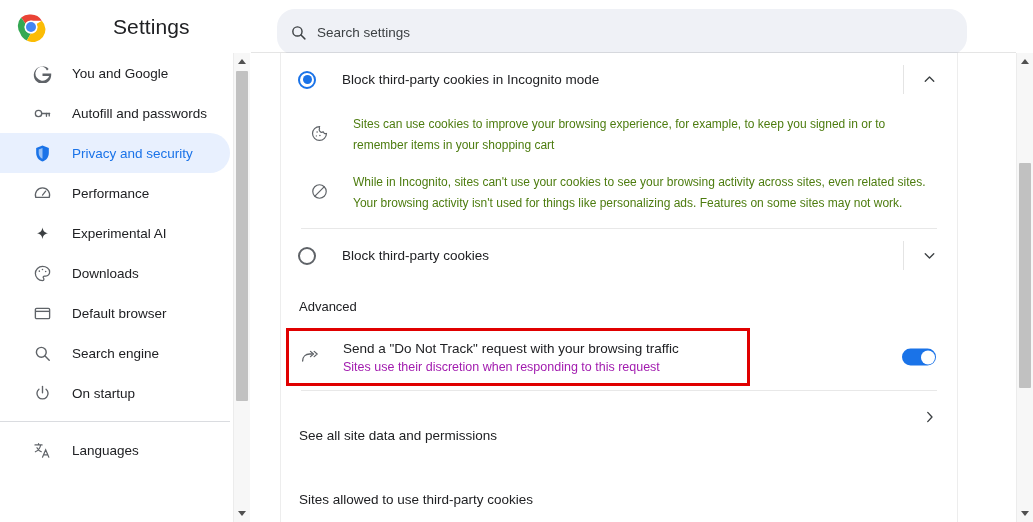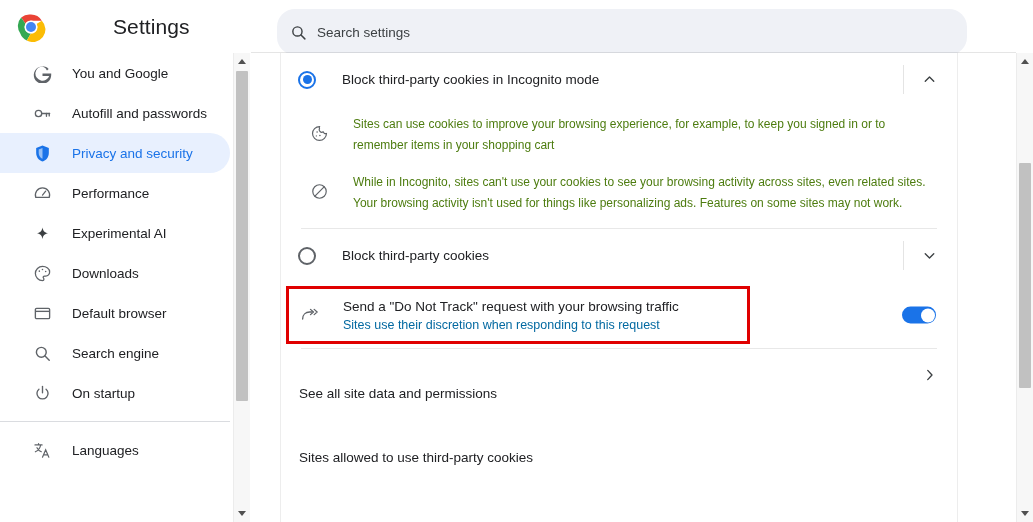--- a/index.html
+++ b/index.html
@@ -196,21 +196,21 @@
     padding-left: 18px;
     position: relative;
   }
   .dnt-ico {
     width: 22px; height: 22px; flex: none;
     color: #5f6368;
     display: flex; align-items: center; justify-content: center;
   }
   .dnt-texts { margin-left: 22px; }
   .dnt-title { font-size: 13.5px; color: #202124; }
-  .dnt-sub { font-size: 12.5px; color: #0369a1; margin-top: 4px; }
+  .dnt-sub { font-size: 12.5px; color: #a21caf; margin-top: 4px; }
   .toggle {
     position: absolute; right: 21px; top: 50%;
     transform: translateY(-50%);
     width: 34px; height: 17px;
     border-radius: 9px;
     background: #1a73e8;
     cursor: pointer;
   }
   .toggle .knob {
     position: absolute; right: 1.5px; top: 1.5px;
@@ -448,20 +448,21 @@
       <span class="radio off"></span>
       <span class="r-label">Block third-party cookies</span>
       <span class="vdiv"></span>
       <span class="chev-btn">
         <svg viewBox="0 0 24 24" width="17" height="17" fill="none" stroke="#3c4043" stroke-width="1.9">
           <path d="M6 9.5l6 6 6-6" stroke-linecap="round" stroke-linejoin="round"></path>
         </svg>
       </span>
     </div>
 
+    <div class="section-head">Advanced</div>
 
     <div class="dnt-wrap">
       <div class="dnt-row">
         <span class="dnt-ico">
           <svg viewBox="0 0 24 24" width="21" height="21" fill="none" stroke="#5f6368" stroke-width="1.5">
             <path d="M3 16c0-5 3.5-8 8-8h3" stroke-linecap="round"></path>
             <path d="M12 5l3.4 3-3.4 3" stroke-linecap="round" stroke-linejoin="round"></path>
             <path d="M16.2 5l3.4 3-3.4 3" stroke-linecap="round" stroke-linejoin="round"></path>
           </svg>
         </span>

